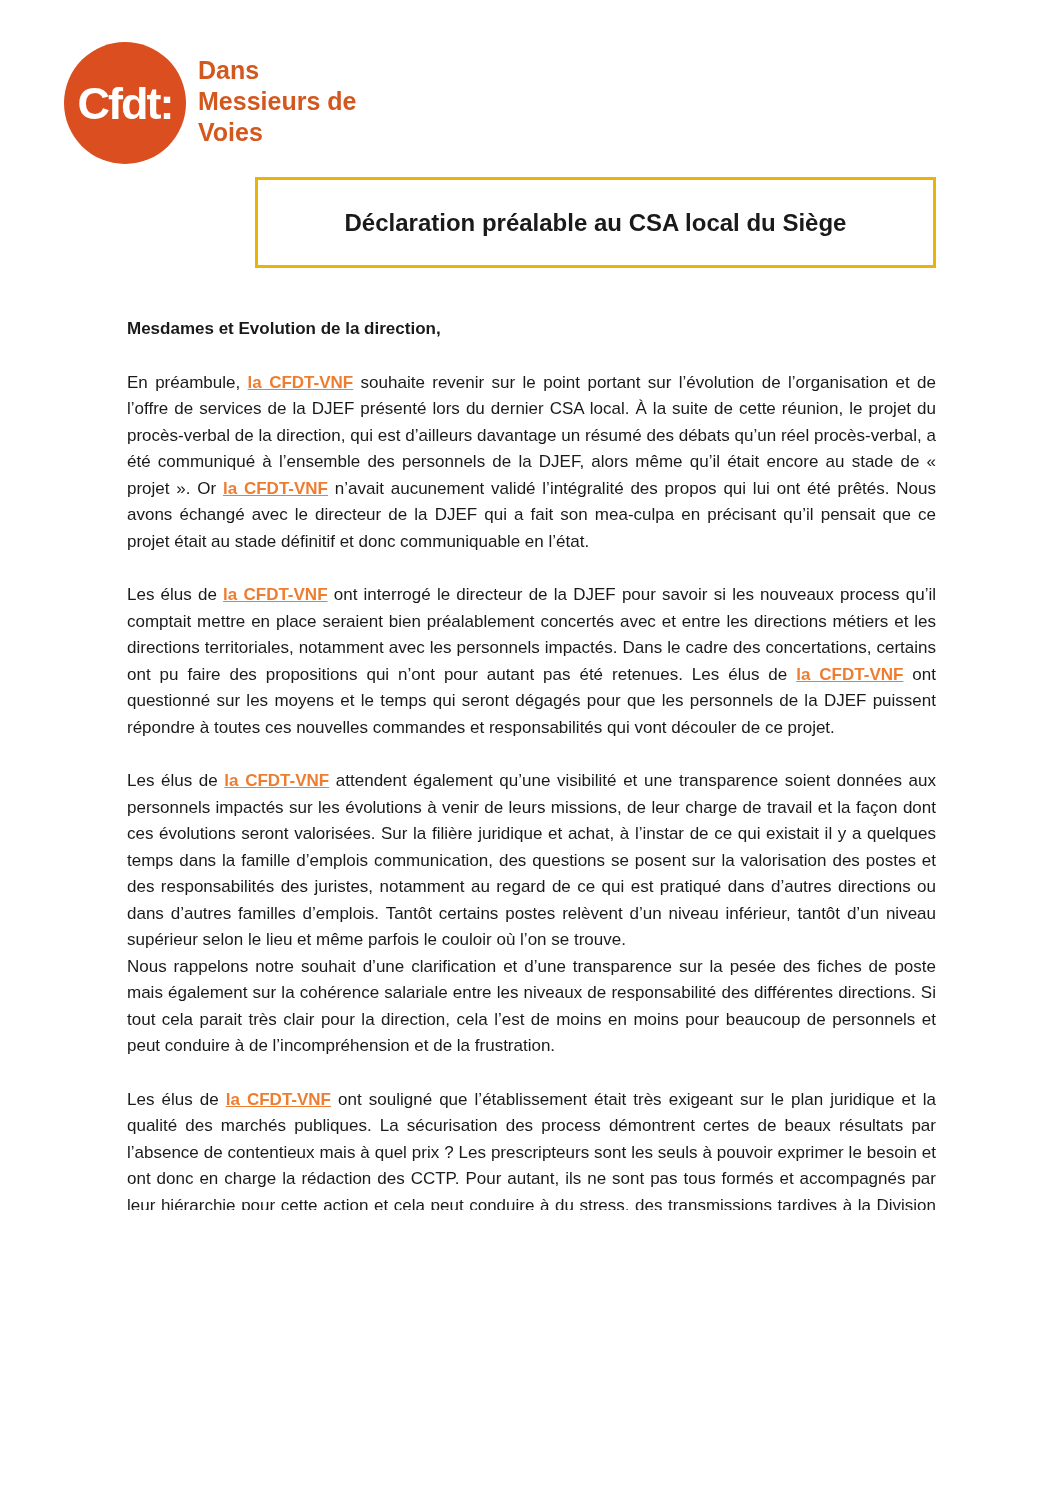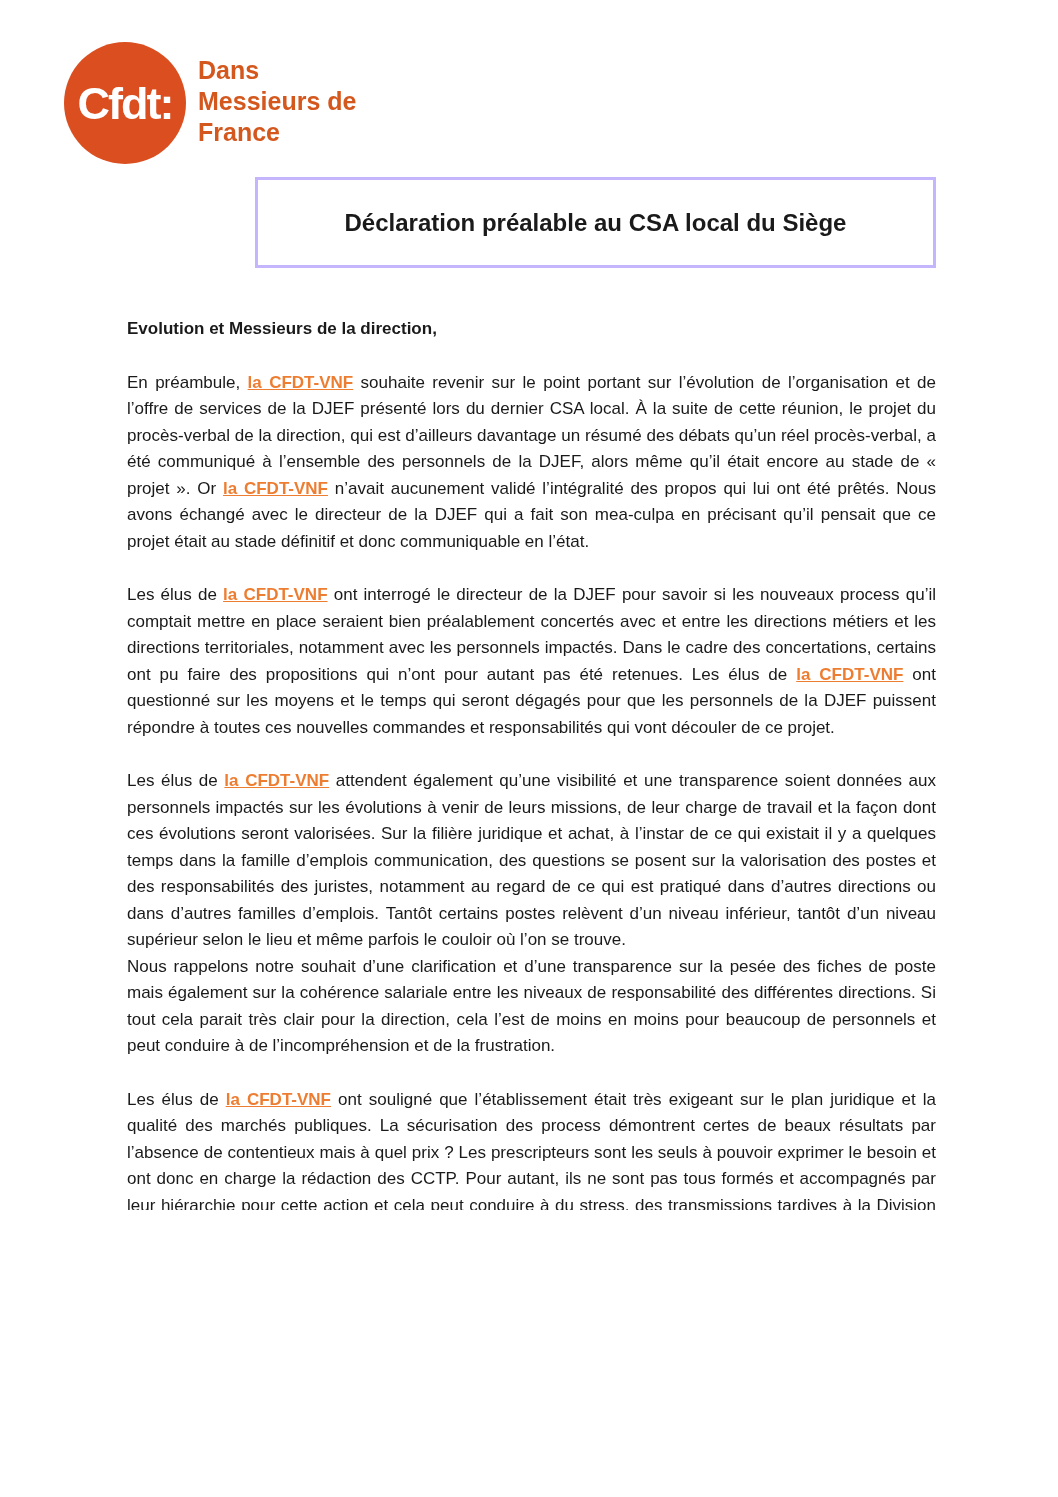--- a/index.html
+++ b/index.html
@@ -50,21 +50,21 @@
   }
 
   
   .title-box {
     position: absolute;
     left: 255px;
     top: 177px;
     width: 681px;
     height: 91px;
     box-sizing: border-box;
-    border: 3px solid #c4b5fd;
+    border: 3px solid #eab308;
     display: flex;
     flex-direction: column;
     align-items: center;
     justify-content: center;
     text-align: center;
   }
   .title-line {
     font-weight: bold;
     font-size: 24px;
     line-height: 34px;
@@ -107,30 +107,30 @@
 
 <div class="page">
 
   <div class="logo">
     <div class="logo-circle">
       <span class="logo-monogram">Cfdt:</span>
     </div>
     <div class="org-name">
       <div>Dans</div>
       <div>Messieurs de</div>
-      <div>France</div>
+      <div>Voies</div>
     </div>
   </div>
 
   <div class="title-box">
     <div class="title-line">Déclaration préalable au CSA local du Siège</div>
   </div>
 
   <div class="content">
-    <div class="salutation-line">Evolution et Messieurs de la direction,</div>
+    <div class="salutation-line">Mesdames et Evolution de la direction,</div>
     <div>
         <p class="para"><span>En préambule, </span><span class="hl">la CFDT-VNF</span><span> souhaite revenir sur le point portant sur l’évolution de l’organisation et de l’offre de services de la DJEF présenté lors du dernier CSA local. À la suite de cette réunion, le projet du procès-verbal de la direction, qui est d’ailleurs davantage un résumé des débats qu’un réel procès-verbal, a été communiqué à l’ensemble des personnels de la DJEF, alors même qu’il était encore au stade de « projet ». Or </span><span class="hl">la CFDT-VNF</span><span> n’avait aucunement validé l’intégralité des propos qui lui ont été prêtés. Nous avons échangé avec le directeur de la DJEF qui a fait son mea-culpa en précisant qu’il pensait que ce projet était au stade définitif et donc communiquable en l’état.</span></p>
         <p class="para"><span>Les élus de </span><span class="hl">la CFDT-VNF</span><span> ont interrogé le directeur de la DJEF pour savoir si les nouveaux process qu’il comptait mettre en place seraient bien préalablement concertés avec et entre les directions métiers et les directions territoriales, notamment avec les personnels impactés. Dans le cadre des concertations, certains ont pu faire des propositions qui n’ont pour autant pas été retenues. Les élus de </span><span class="hl">la CFDT-VNF</span><span> ont questionné sur les moyens et le temps qui seront dégagés pour que les personnels de la DJEF puissent répondre à toutes ces nouvelles commandes et responsabilités qui vont découler de ce projet.</span></p>
         <p class="para"><span>Les élus de </span><span class="hl">la CFDT-VNF</span><span> attendent également qu’une visibilité et une transparence soient données aux personnels impactés sur les évolutions à venir de leurs missions, de leur charge de travail et la façon dont ces évolutions seront valorisées. Sur la filière juridique et achat, à l’instar de ce qui existait il y a quelques temps dans la famille d’emplois communication, des questions se posent sur la valorisation des postes et des responsabilités des juristes, notamment au regard de ce qui est pratiqué dans d’autres directions ou dans d’autres familles d’emplois. Tantôt certains postes relèvent d’un niveau inférieur, tantôt d’un niveau supérieur selon le lieu et même parfois le couloir où l’on se trouve.</span></p>
         <p class="para no-gap"><span>Nous rappelons notre souhait d’une clarification et d’une transparence sur la pesée des fiches de poste mais également sur la cohérence salariale entre les niveaux de responsabilité des différentes directions. Si tout cela parait très clair pour la direction, cela l’est de moins en moins pour beaucoup de personnels et peut conduire à de l’incompréhension et de la frustration.</span></p>
         <p class="para"><span>Les élus de </span><span class="hl">la CFDT-VNF</span><span> ont souligné que l’établissement était très exigeant sur le plan juridique et la qualité des marchés publiques. La sécurisation des process démontrent certes de beaux résultats par l’absence de contentieux mais à quel prix ? Les prescripteurs sont les seuls à pouvoir exprimer le besoin et ont donc en charge la rédaction des CCTP. Pour autant, ils ne sont pas tous formés et accompagnés par leur hiérarchie pour cette action et cela peut conduire à du stress, des transmissions tardives à la Division Achat (DA) ou à des CCTP qui ne répondent pas aux exigences que se fixe VNF dans ces process. Cela découle parfois à des tensions, du mal-être sous la pression et des incompréhensions dont, à plusieurs reprises, les élus ont pu être témoins. Rappelons que VNF souhaitait remettre tous les personnels dans leur cœur de métier. Il est vrai que depuis la création de la DA, le gestionnaire est</span></p>
       </div>
   </div>
 
 </div>

